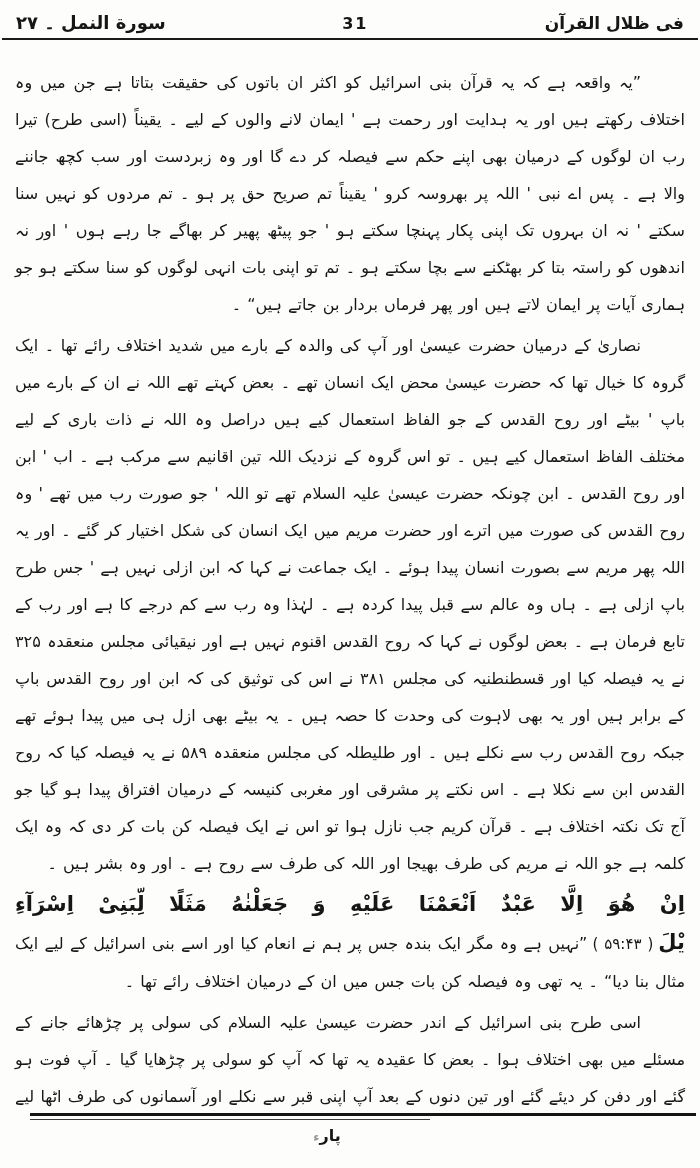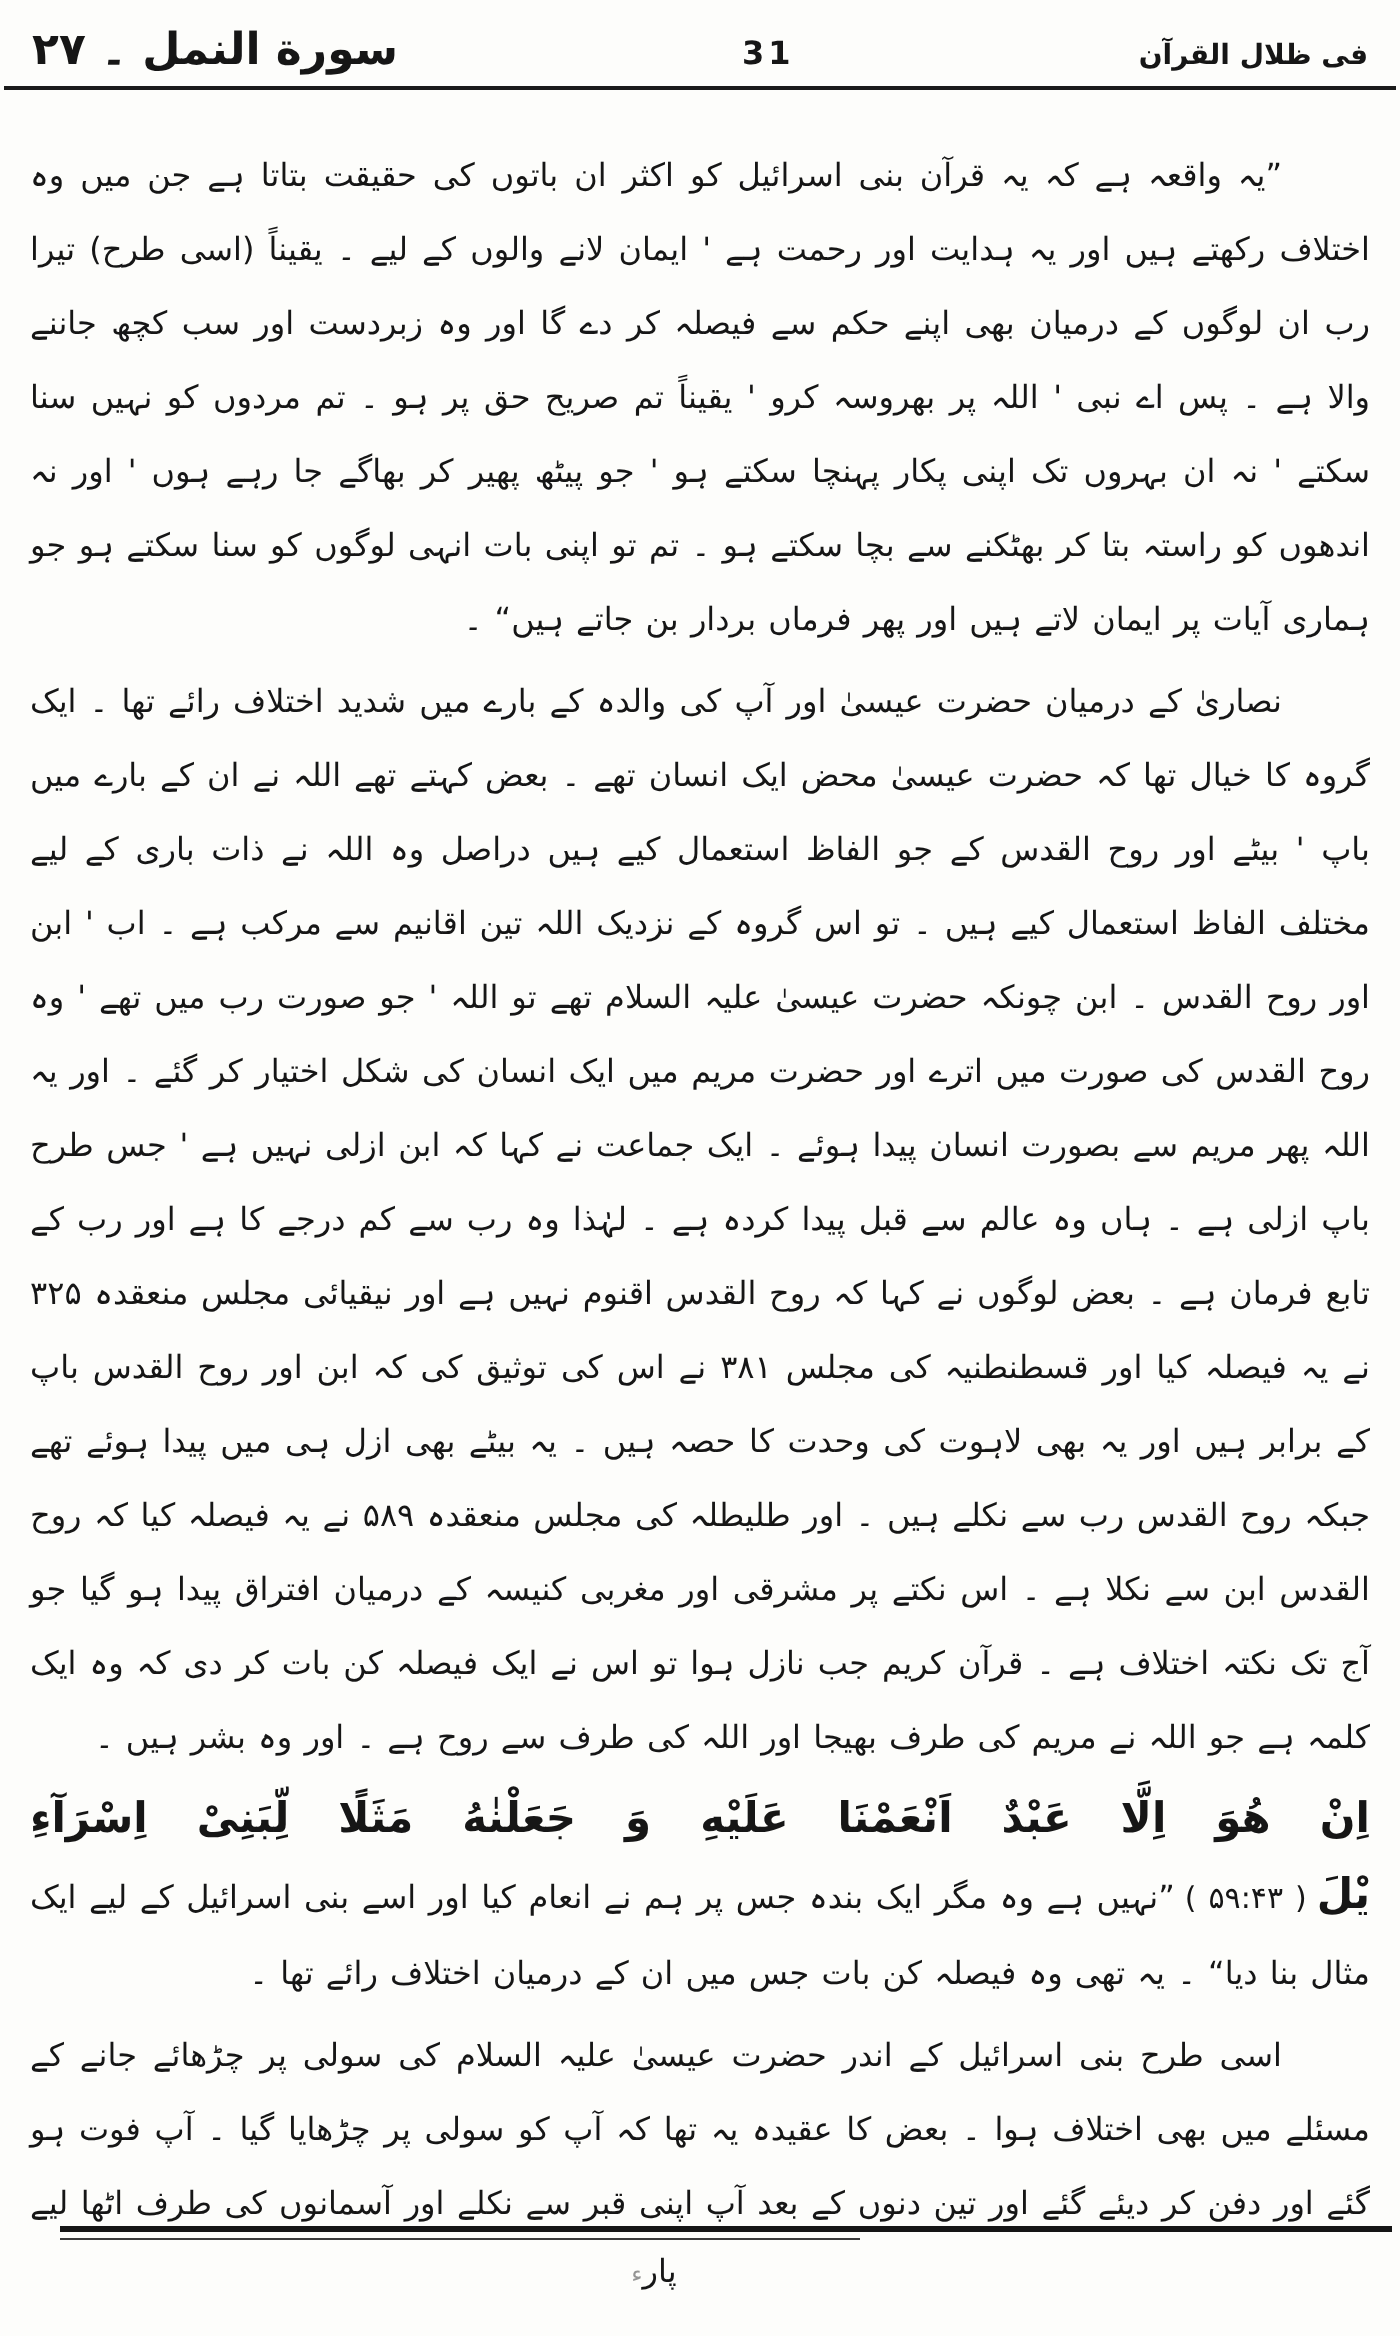--- a/index.html
+++ b/index.html
@@ -13,23 +13,23 @@
   }
   
   .page-header{
     direction:rtl;
     display:flex;
     justify-content:space-between;
     align-items:baseline;
     padding:12px 16px 0 16px;
     font-weight:bold;
   }
-  .page-header .book-title{font-size:14px;}
+  .page-header .book-title{font-size:17px;}
   .page-header .page-num{font-size:16px;letter-spacing:2px;}
-  .page-header .surah-name{font-size:22px;}
+  .page-header .surah-name{font-size:18px;}
   .header-rule{
     margin:5px 2px 0 2px;
     border-bottom:2.5px solid #1b1b1b;
   }
   
   .content{
     direction:rtl;
     text-align:justify;
     padding:24px 15px 0 15px;
     font-size:16px;
@@ -61,21 +61,21 @@
   .bottom-rule-thin{
     position:absolute;
     left:30px;width:400px;top:1119px;
     height:1px;background:#3a3a3a;
   }
   .catchword{
     position:absolute;
     top:1126px;left:0;right:60px;
     text-align:center;
     direction:rtl;
-    font-weight:normal;
+    font-weight:bold;
     font-size:16px;
   }
   .catchword .faint{opacity:.45;font-size:12px;padding-left:14px;}
 </style>
 </head>
 <body>
 
 <div class="page-header">
   <span class="book-title">فی ظلال القرآن</span>
   <span class="page-num">31</span>

